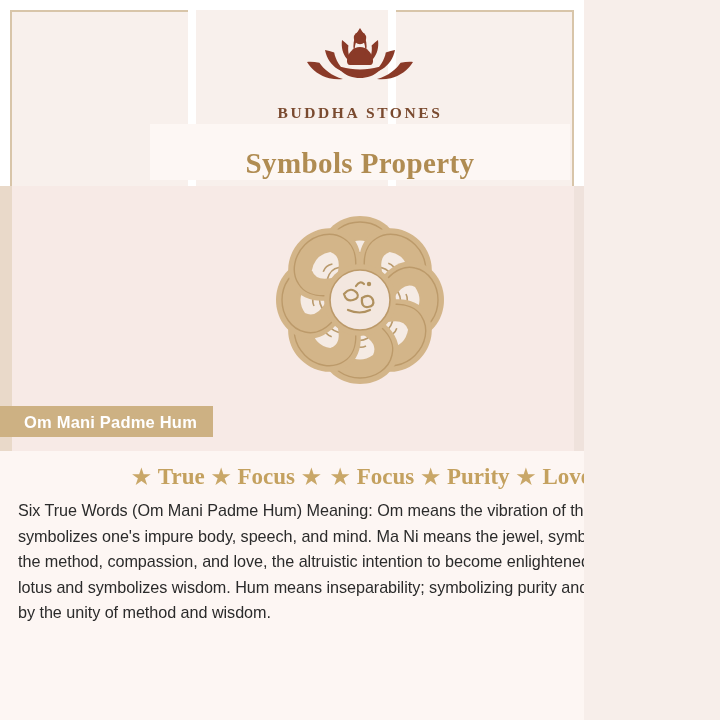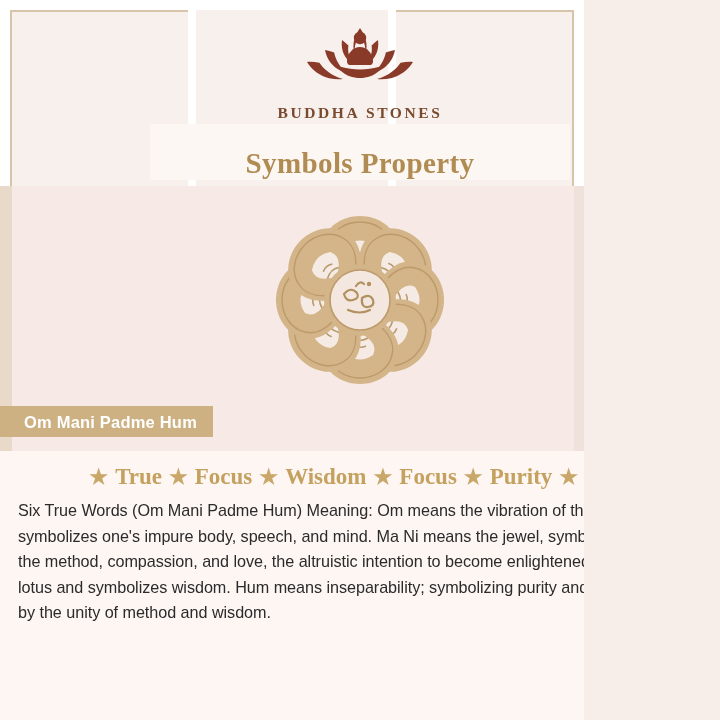--- a/index.html
+++ b/index.html
@@ -307,21 +307,20 @@
 
   <div class="tag">Om Mani Padme Hum</div>
 
   <div class="body-panel">
     <div class="keywords">
       <span class="kw-star">★</span>
       <span class="kw-word">True</span>
       <span class="kw-star">★</span>
       <span class="kw-word">Focus</span>
       <span class="kw-star">★</span>
-      <span class="kw-word">Wisdom</span>
       <span class="kw-star">★</span>
       <span class="kw-word">Focus</span>
       <span class="kw-star">★</span>
       <span class="kw-word">Purity</span>
       <span class="kw-star">★</span>
       <span class="kw-word">Love</span>
     </div>
 
     <div class="paragraphs">
       <p>Six True Words (Om Mani Padme Hum) Meaning: Om means the vibration of the universe and symbolizes one's impure body, speech, and mind. Ma Ni means the jewel, symbolizes factors of the method, compassion, and love, the altruistic intention to become enlightened. Pad Me means lotus and symbolizes wisdom. Hum means inseparability; symbolizing purity and can be achieved by the unity of method and wisdom.</p>

